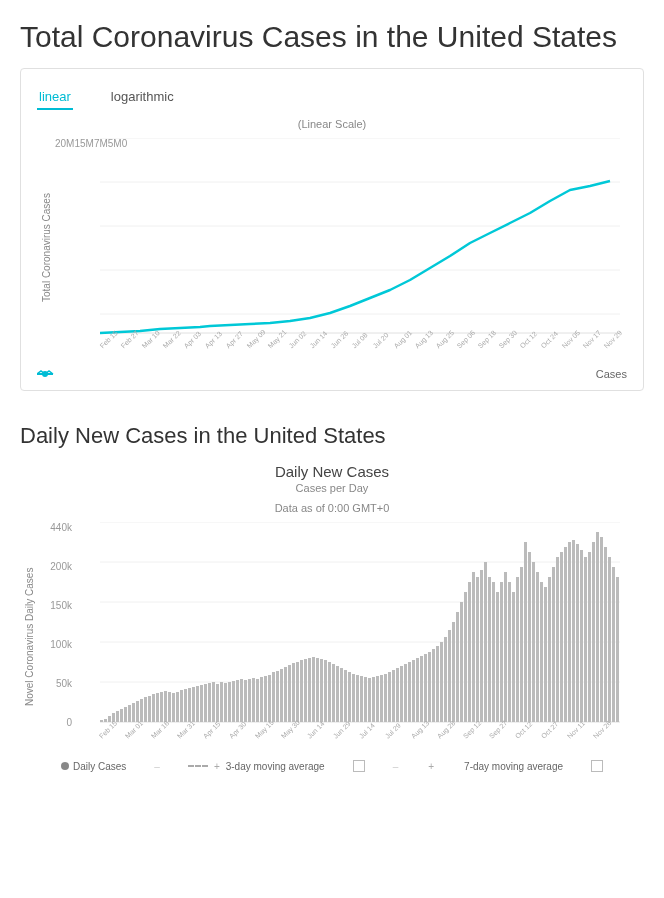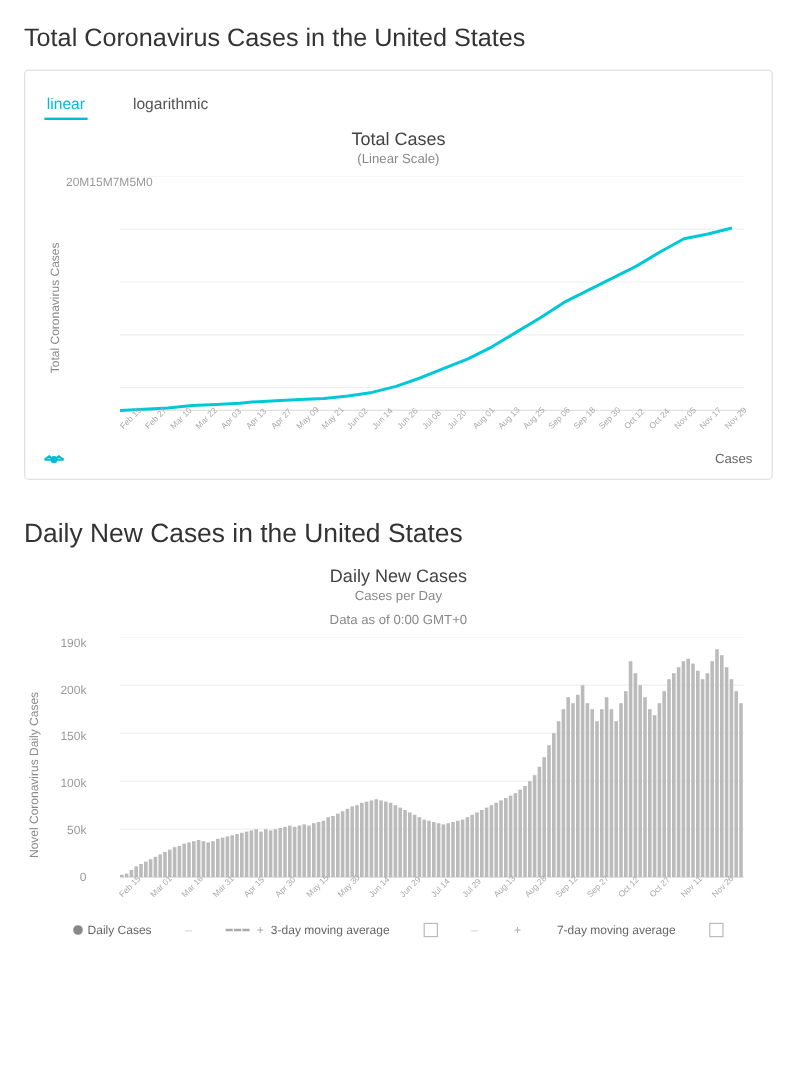--- a/index.html
+++ b/index.html
@@ -5,21 +5,21 @@
     * { box-sizing: border-box; margin: 0; padding: 0; }
     body {
       font-family: -apple-system, BlinkMacSystemFont, 'Segoe UI', Arial, sans-serif;
       background: #fff;
       color: #333;
       padding: 20px;
       width: 664px;
     }
 
     .section-title {
-      font-size: 21px;
+      font-size: 30px;
       font-weight: 400;
       color: #333;
       margin-bottom: 14px;
     }
 
     .chart-card {
       border: 1px solid #e0e0e0;
       border-radius: 4px;
       padding: 16px 16px 10px 16px;
       margin-bottom: 32px;
@@ -150,21 +150,20 @@
 <body>
 
 <h2 class="section-title">Total Coronavirus Cases in the United States</h2>
 
 <div class="chart-card">
   <div class="tabs">
     <div class="tab active">linear</div>
     <div class="tab">logarithmic</div>
   </div>
 
-  <div class="chart-title">Total Cases</div>
   <div class="chart-subtitle">(Linear Scale)</div>
 
   <div class="chart-container">
     <div class="y-axis-label">Total Coronavirus Cases</div>
 
     <div class="chart-area">
 
       <div style="position:relative; padding-left: 38px;">
         <div style="position:absolute; left:0; top:0; bottom:24px; width:38px; display:flex; justify-content:space-between; font-size:10px; color:#999; padding-right:4px;">
           <span>20M</span>
@@ -257,21 +256,21 @@
   <div class="chart-title">Daily New Cases</div>
   <div class="chart-subtitle">Cases per Day</div>
   <div class="chart-subtitle">Data as of 0:00 GMT+0</div>
 
   <div class="chart-container">
     <div class="y-axis-label">Novel Coronavirus Daily Cases</div>
 
     <div class="chart-area">
       <div style="position:relative; padding-left: 38px;">
         <div style="position:absolute; left:0; top:0; bottom:24px; width:38px; display:flex; flex-direction:column; justify-content:space-between; font-size:10px; color:#999; text-align:right; padding-right:4px;">
-          <span>190k</span>
+          <span>440k</span>
           <span>200k</span>
           <span>150k</span>
           <span>100k</span>
           <span>50k</span>
           <span>0</span>
         </div>
 
         <svg class="svg-chart" viewBox="0 0 520 230" height="230">
 
           <line x1="0" y1="0" x2="520" y2="0" stroke="#f0f0f0" stroke-width="1"></line>

